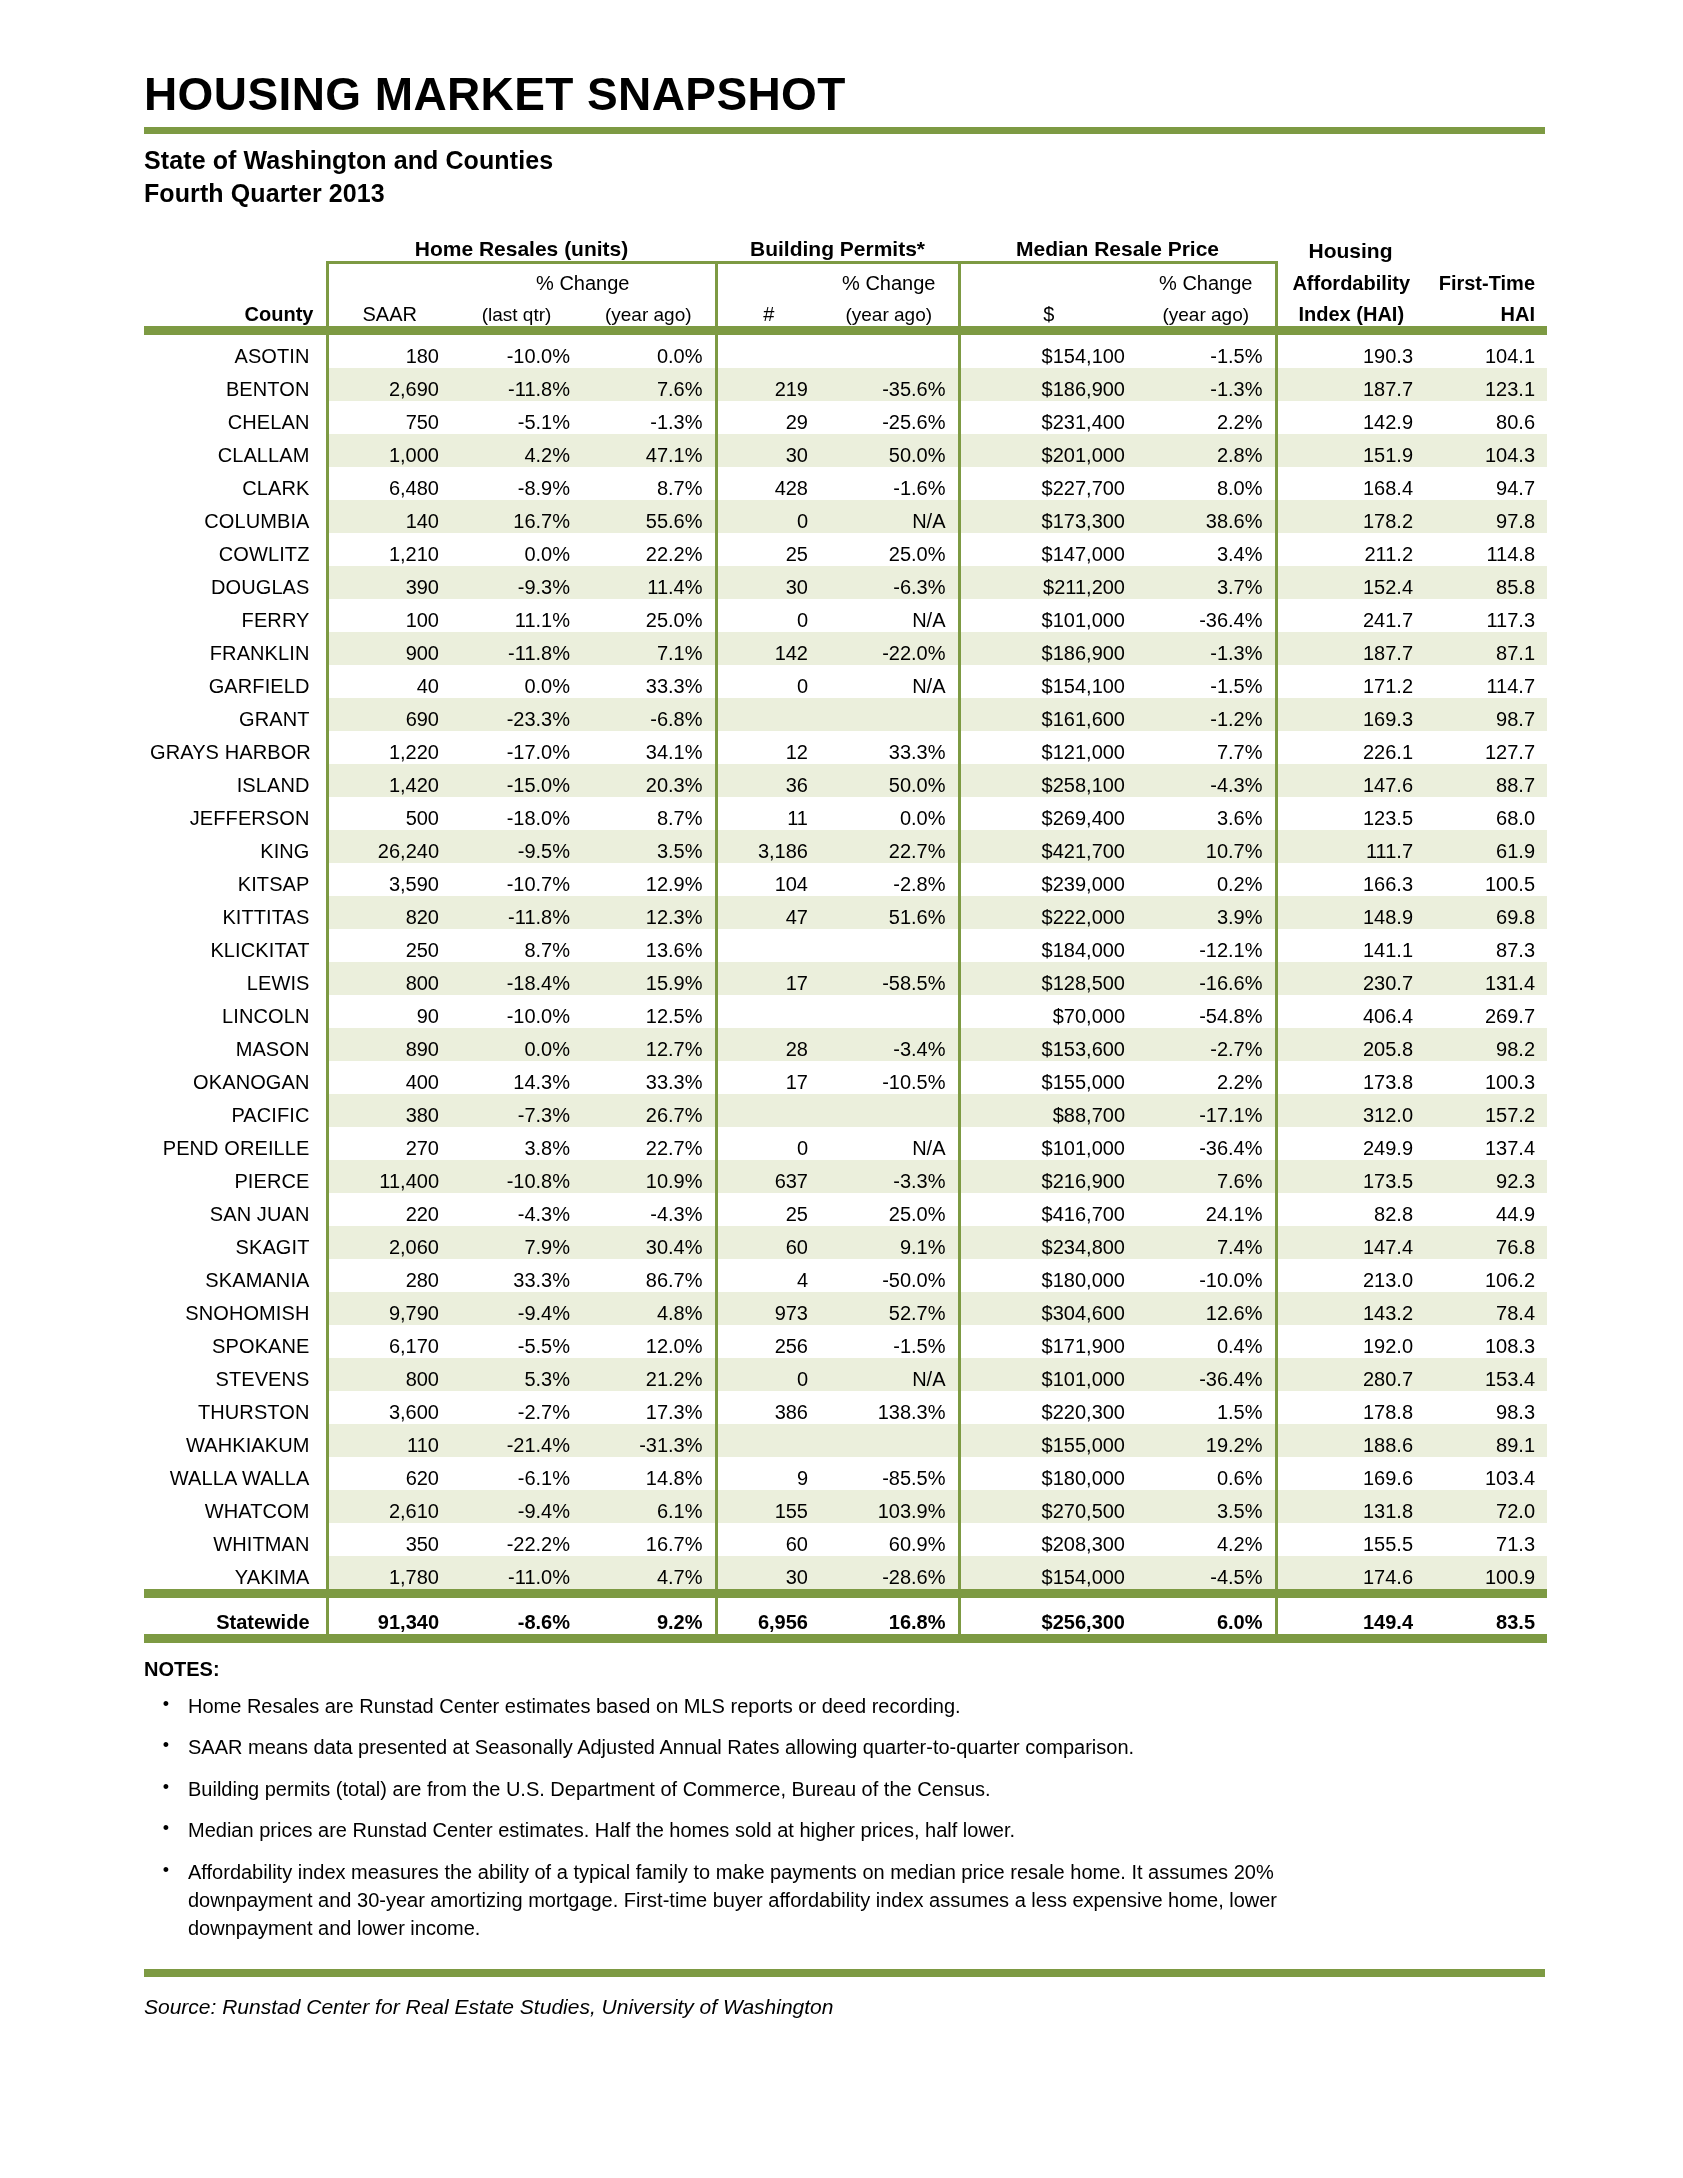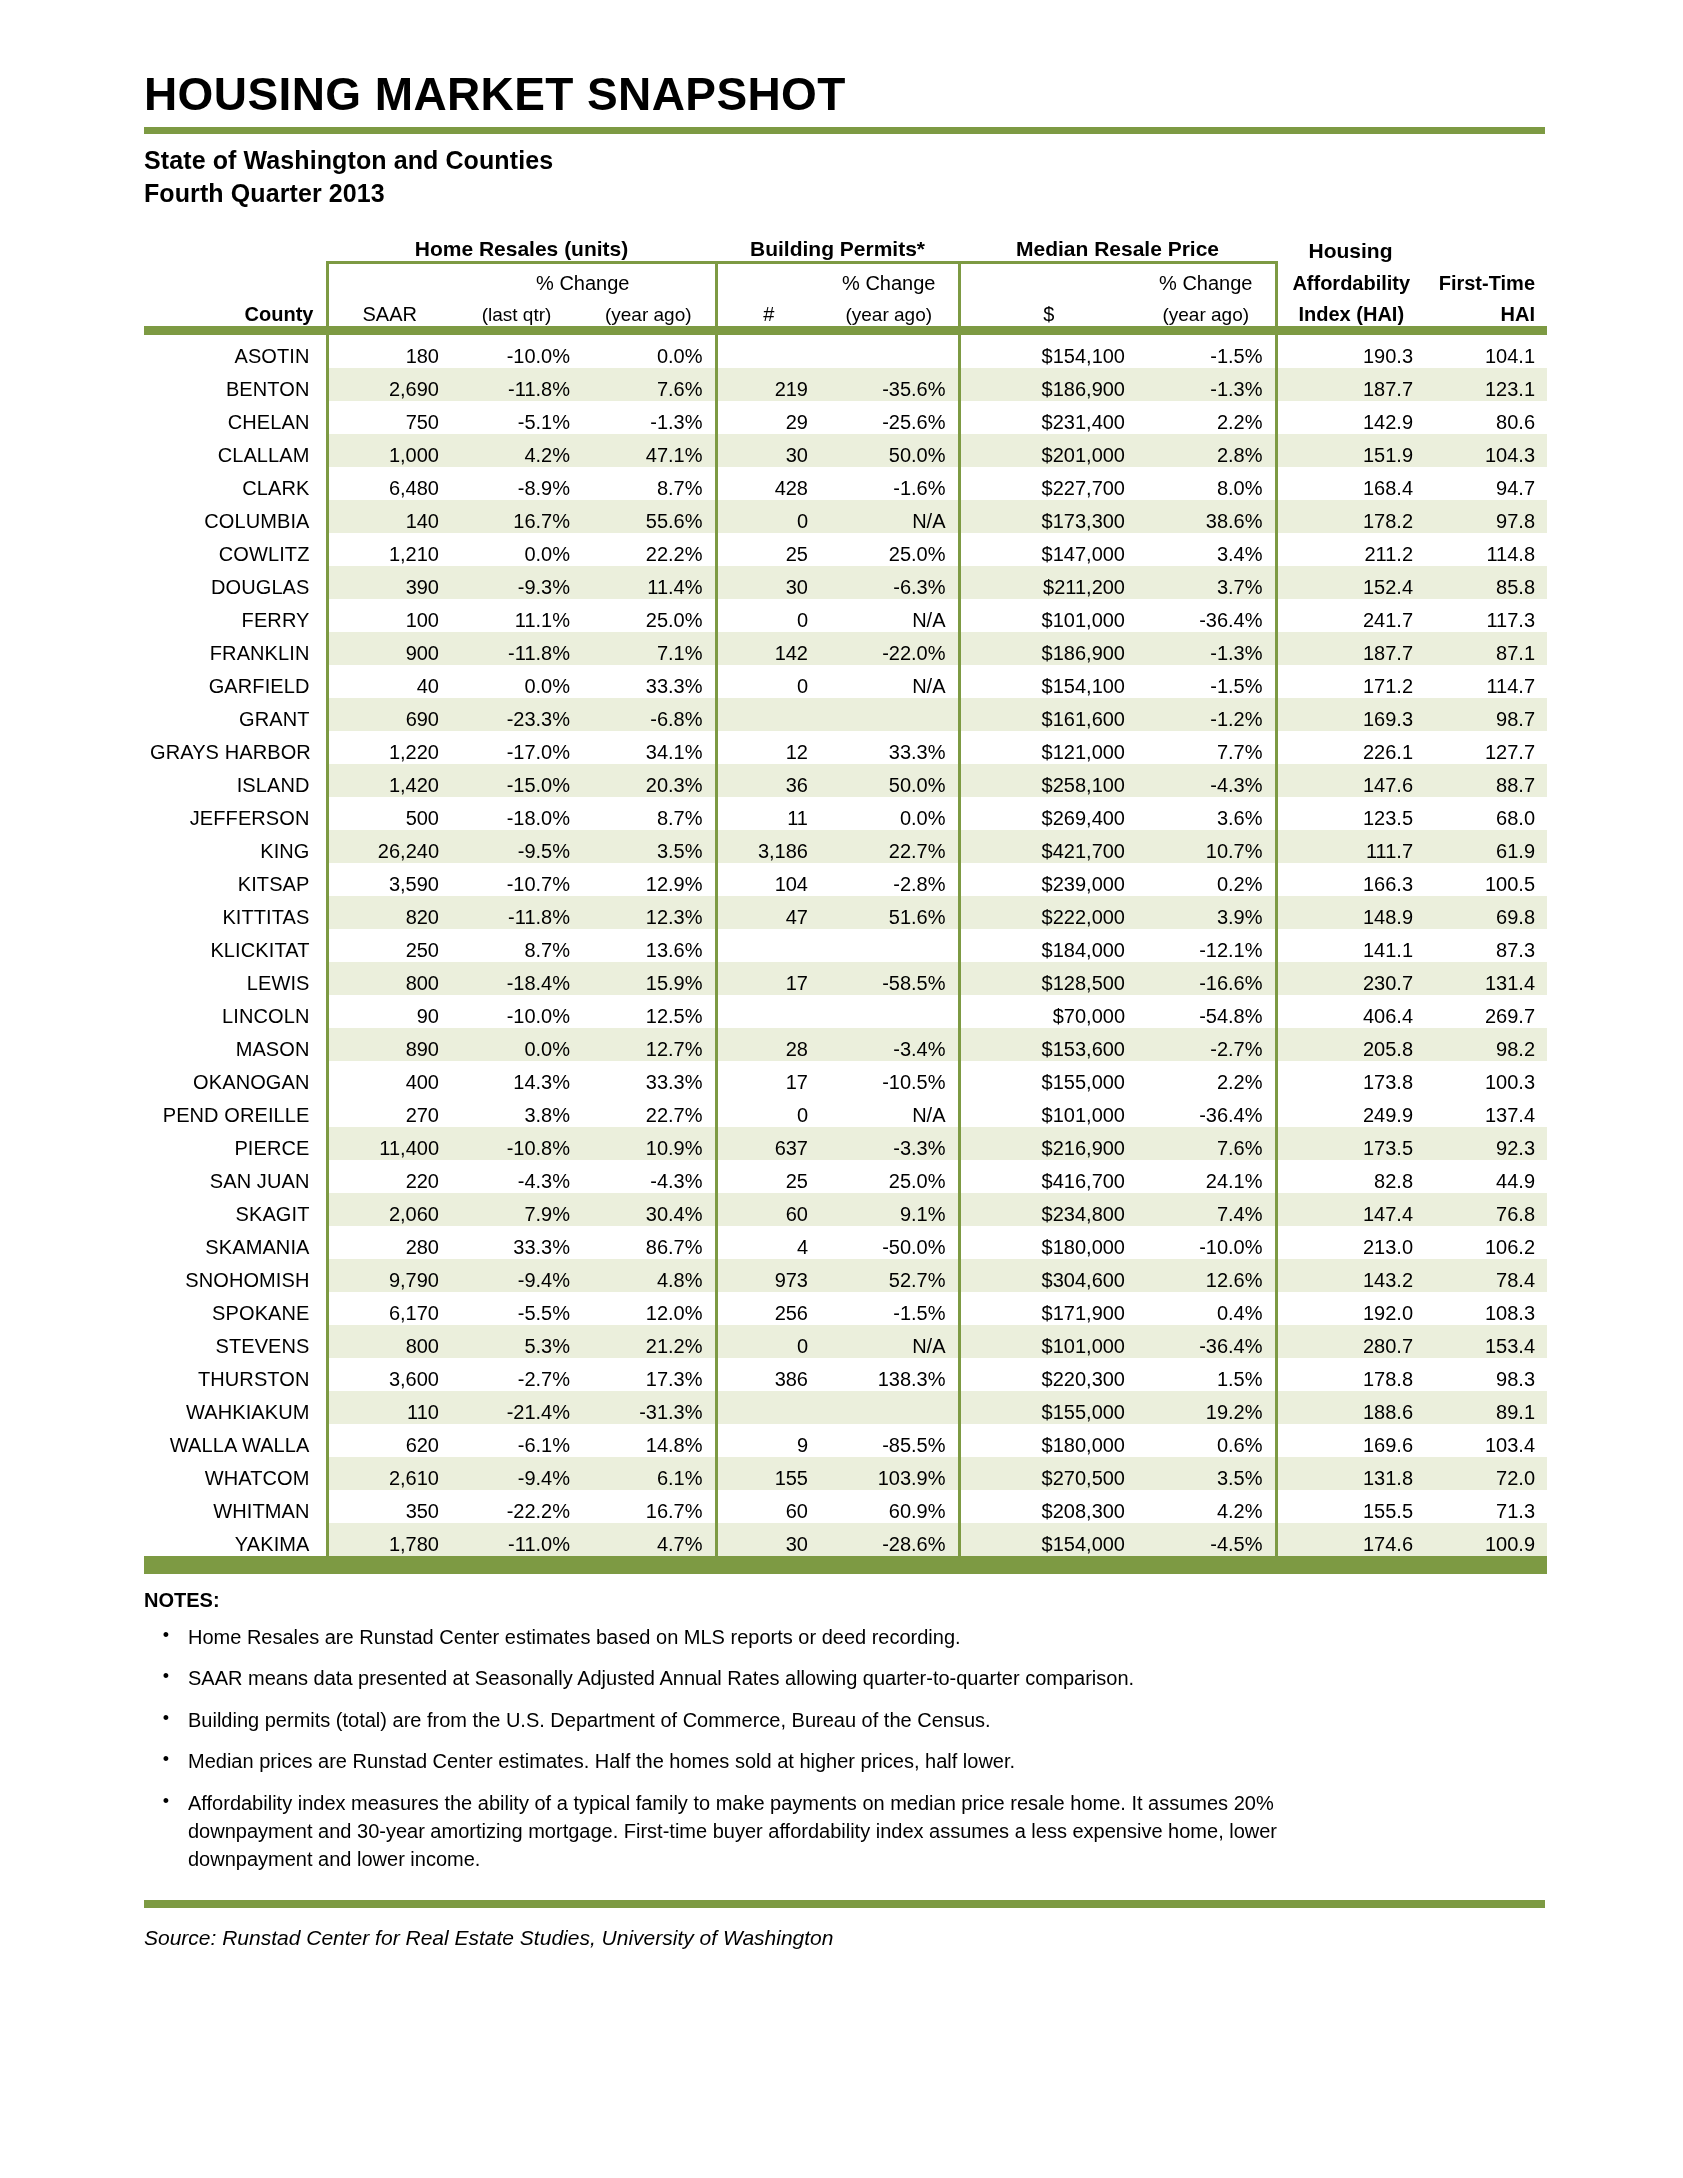--- a/index.html
+++ b/index.html
@@ -512,20 +512,32 @@
             <td class="vl">400</td>
             <td>14.3%</td>
             <td class="vr">33.3%</td>
             <td>17</td>
             <td class="vr">-10.5%</td>
             <td>$155,000</td>
             <td class="vr">2.2%</td>
             <td>173.8</td>
             <td>100.3</td>
           </tr>
+          <tr class="data-row shade">
+            <td class="county">PACIFIC</td>
+            <td class="vl">380</td>
+            <td>-7.3%</td>
+            <td class="vr">26.7%</td>
+            <td></td>
+            <td class="vr"></td>
+            <td>$88,700</td>
+            <td class="vr">-17.1%</td>
+            <td>312.0</td>
+            <td>157.2</td>
+          </tr>
           <tr class="data-row">
             <td class="county">PEND OREILLE</td>
             <td class="vl">270</td>
             <td>3.8%</td>
             <td class="vr">22.7%</td>
             <td>0</td>
             <td class="vr">N/A</td>
             <td>$101,000</td>
             <td class="vr">-36.4%</td>
             <td>249.9</td>
@@ -685,20 +697,32 @@
             <td>$154,000</td>
             <td class="vr">-4.5%</td>
             <td>174.6</td>
             <td>100.9</td>
           </tr>
         </tbody>
 
       <tbody>
         <tr class="thick-rule">
           <td colspan="10"></td>
+        </tr>
+        <tr class="total-row">
+          <td class="county">Statewide</td>
+          <td class="vl">91,340</td>
+          <td>-8.6%</td>
+          <td class="vr">9.2%</td>
+          <td>6,956</td>
+          <td class="vr">16.8%</td>
+          <td>$256,300</td>
+          <td class="vr">6.0%</td>
+          <td>149.4</td>
+          <td>83.5</td>
         </tr>
         <tr class="thick-rule">
           <td colspan="10"></td>
         </tr>
       </tbody>
     </table>
   </div>
 
   <div class="notes">
     <div class="notes-title">NOTES:</div>

